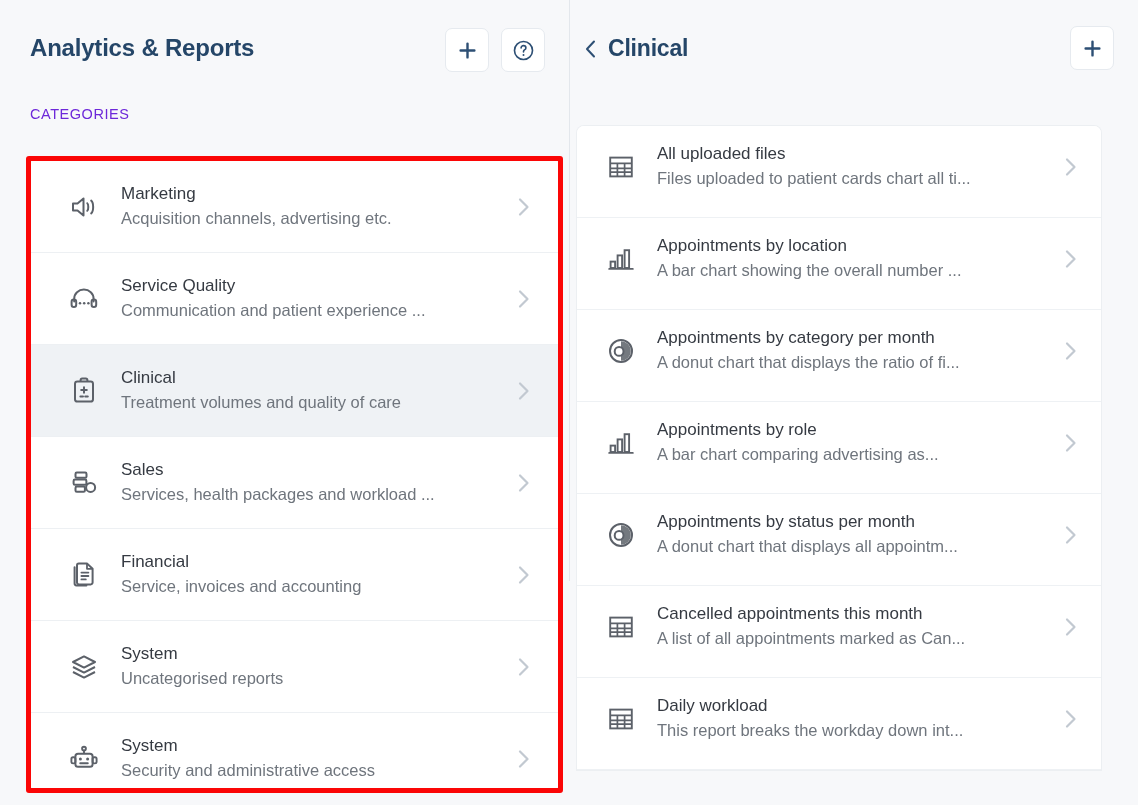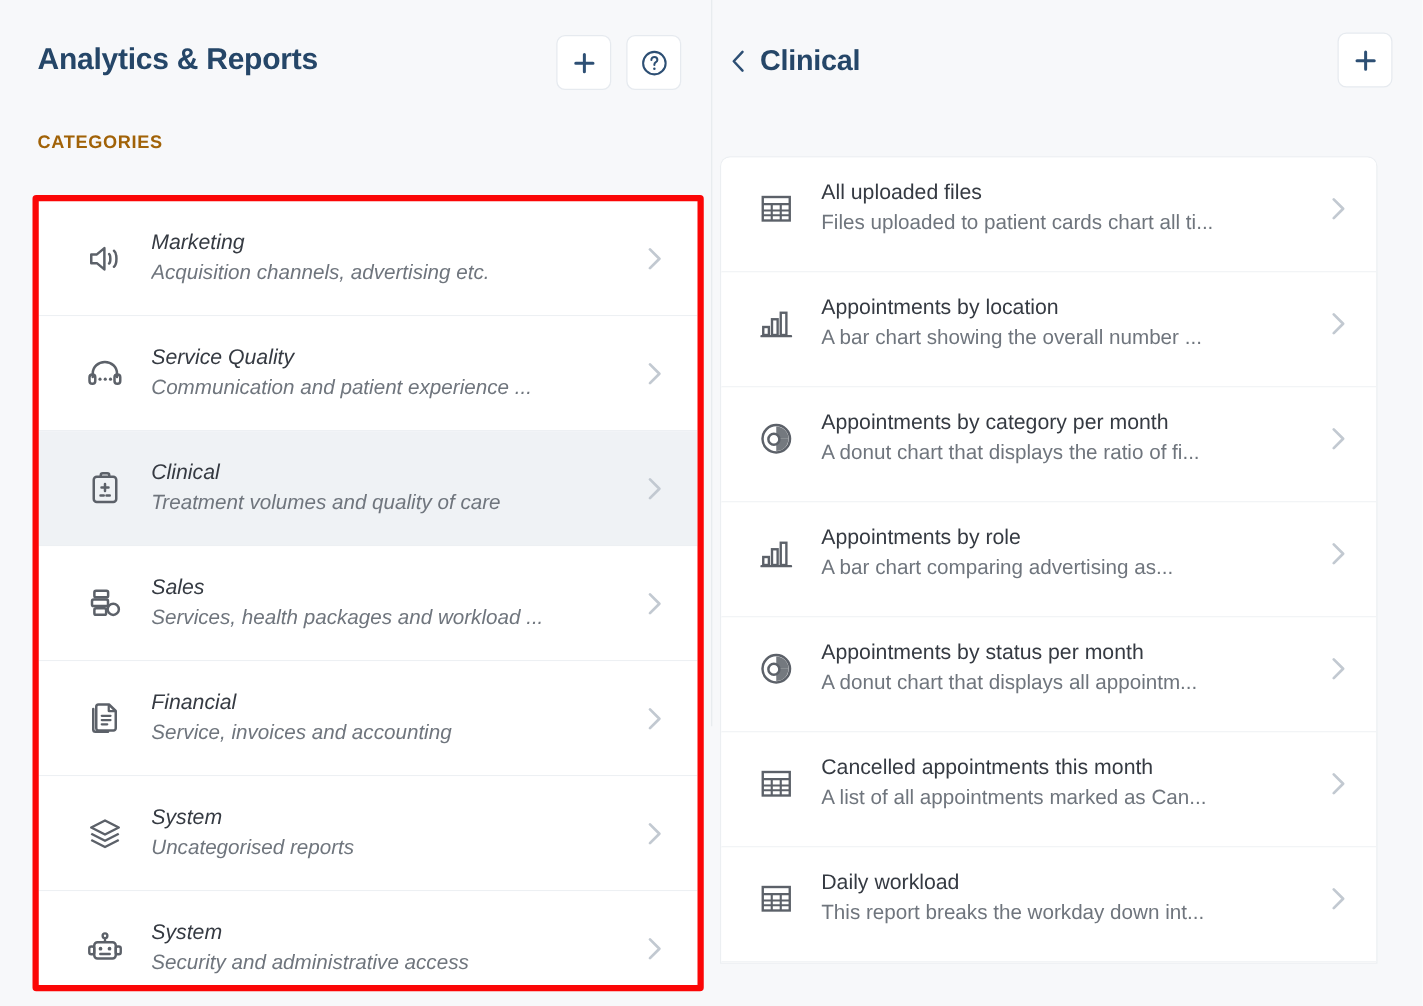--- a/index.html
+++ b/index.html
@@ -45,22 +45,22 @@
     border-radius: 7px;
     display: flex; align-items: center; justify-content: center;
     color: #2d4f74;
     cursor: pointer;
   }
   .icon-btn svg { display: block; }
 
   .section-label {
     padding: 6px 0 0 30px;
     font-size: 14.5px;
-    font-weight: bold;
-    color: #a16207;
+    font-weight: normal;
+    color: #6d28d9;
     letter-spacing: 0.55px;
   }
 
   
   .annot-box {
     position: absolute;
     left: 26px; top: 156px;
     width: 537px; height: 637px;
     border: 5px solid #fb0606;
     border-radius: 3px;
@@ -69,21 +69,20 @@
   }
 
   .cat-list {
     position: absolute;
     left: 31px; top: 161px;
     width: 527px;
     height: 627px;
     background: #ffffff;
     border-radius: 3px;
     overflow: hidden;
-    font-style: italic;
   }
   .cat-item {
     height: 92px;
     display: flex;
     align-items: center;
     padding: 0 22px 0 30px;
     background: #ffffff;
     border-bottom: 1px solid #edf0f3;
     cursor: pointer;
   }

